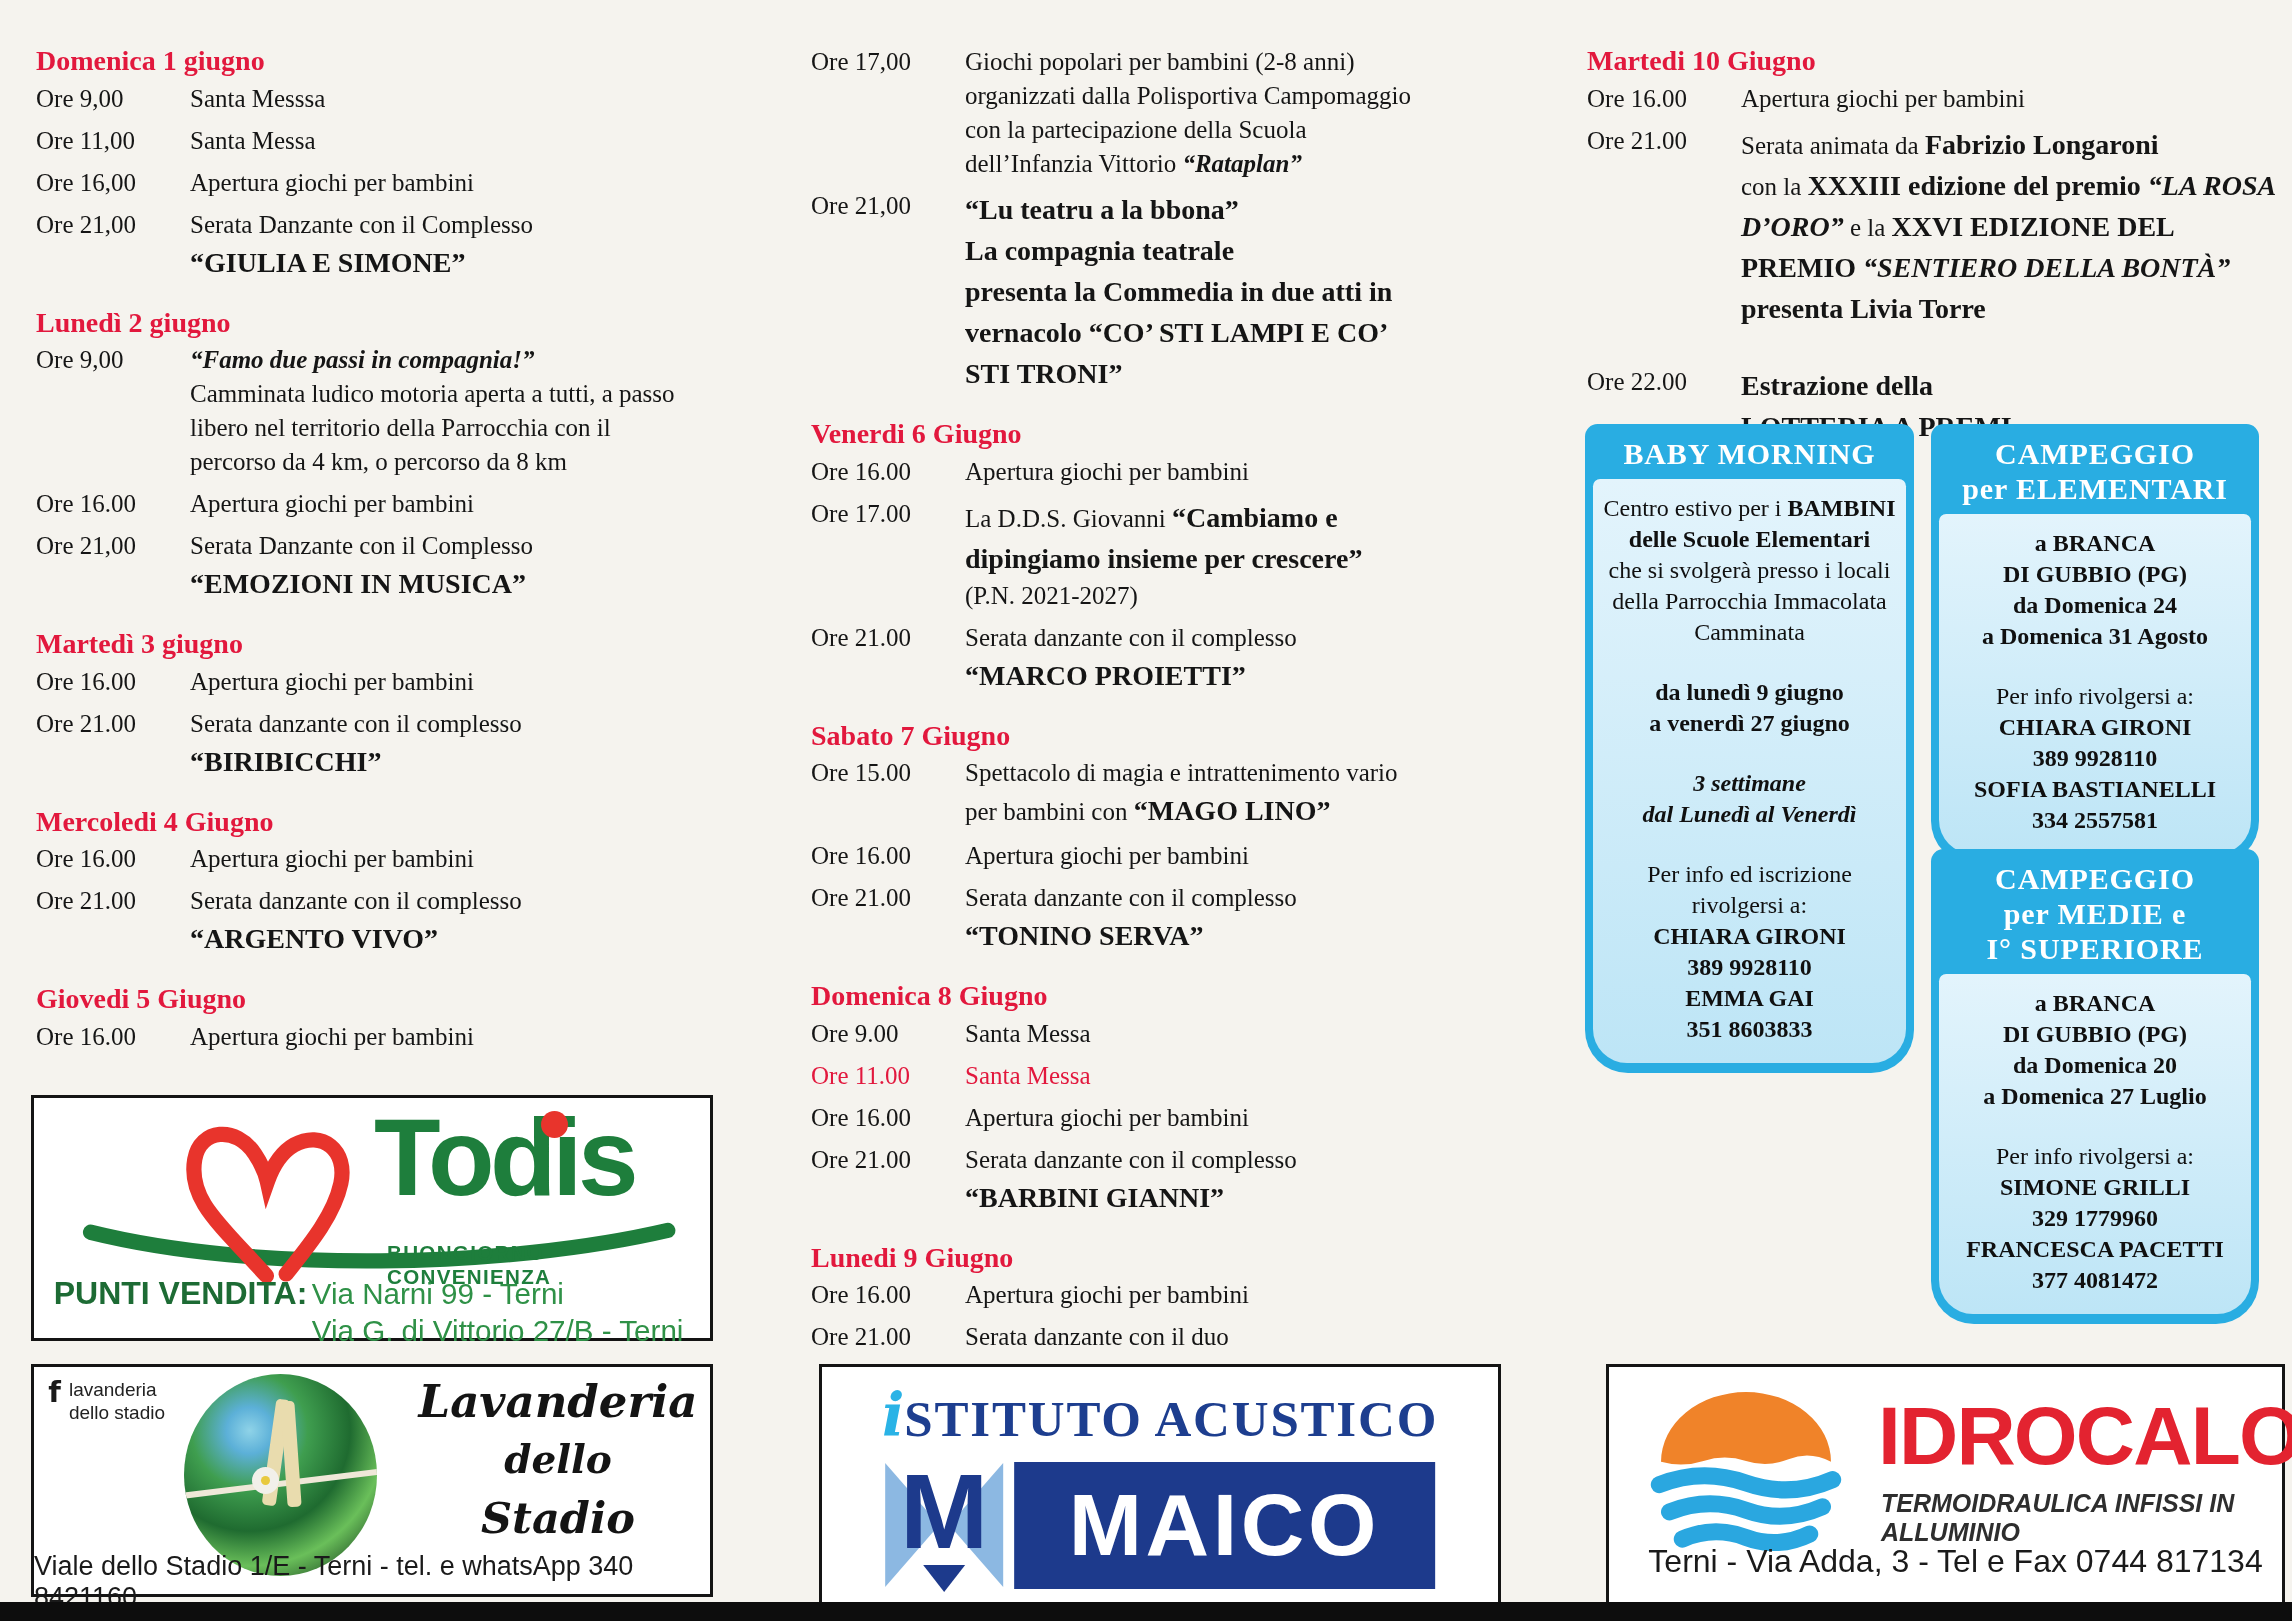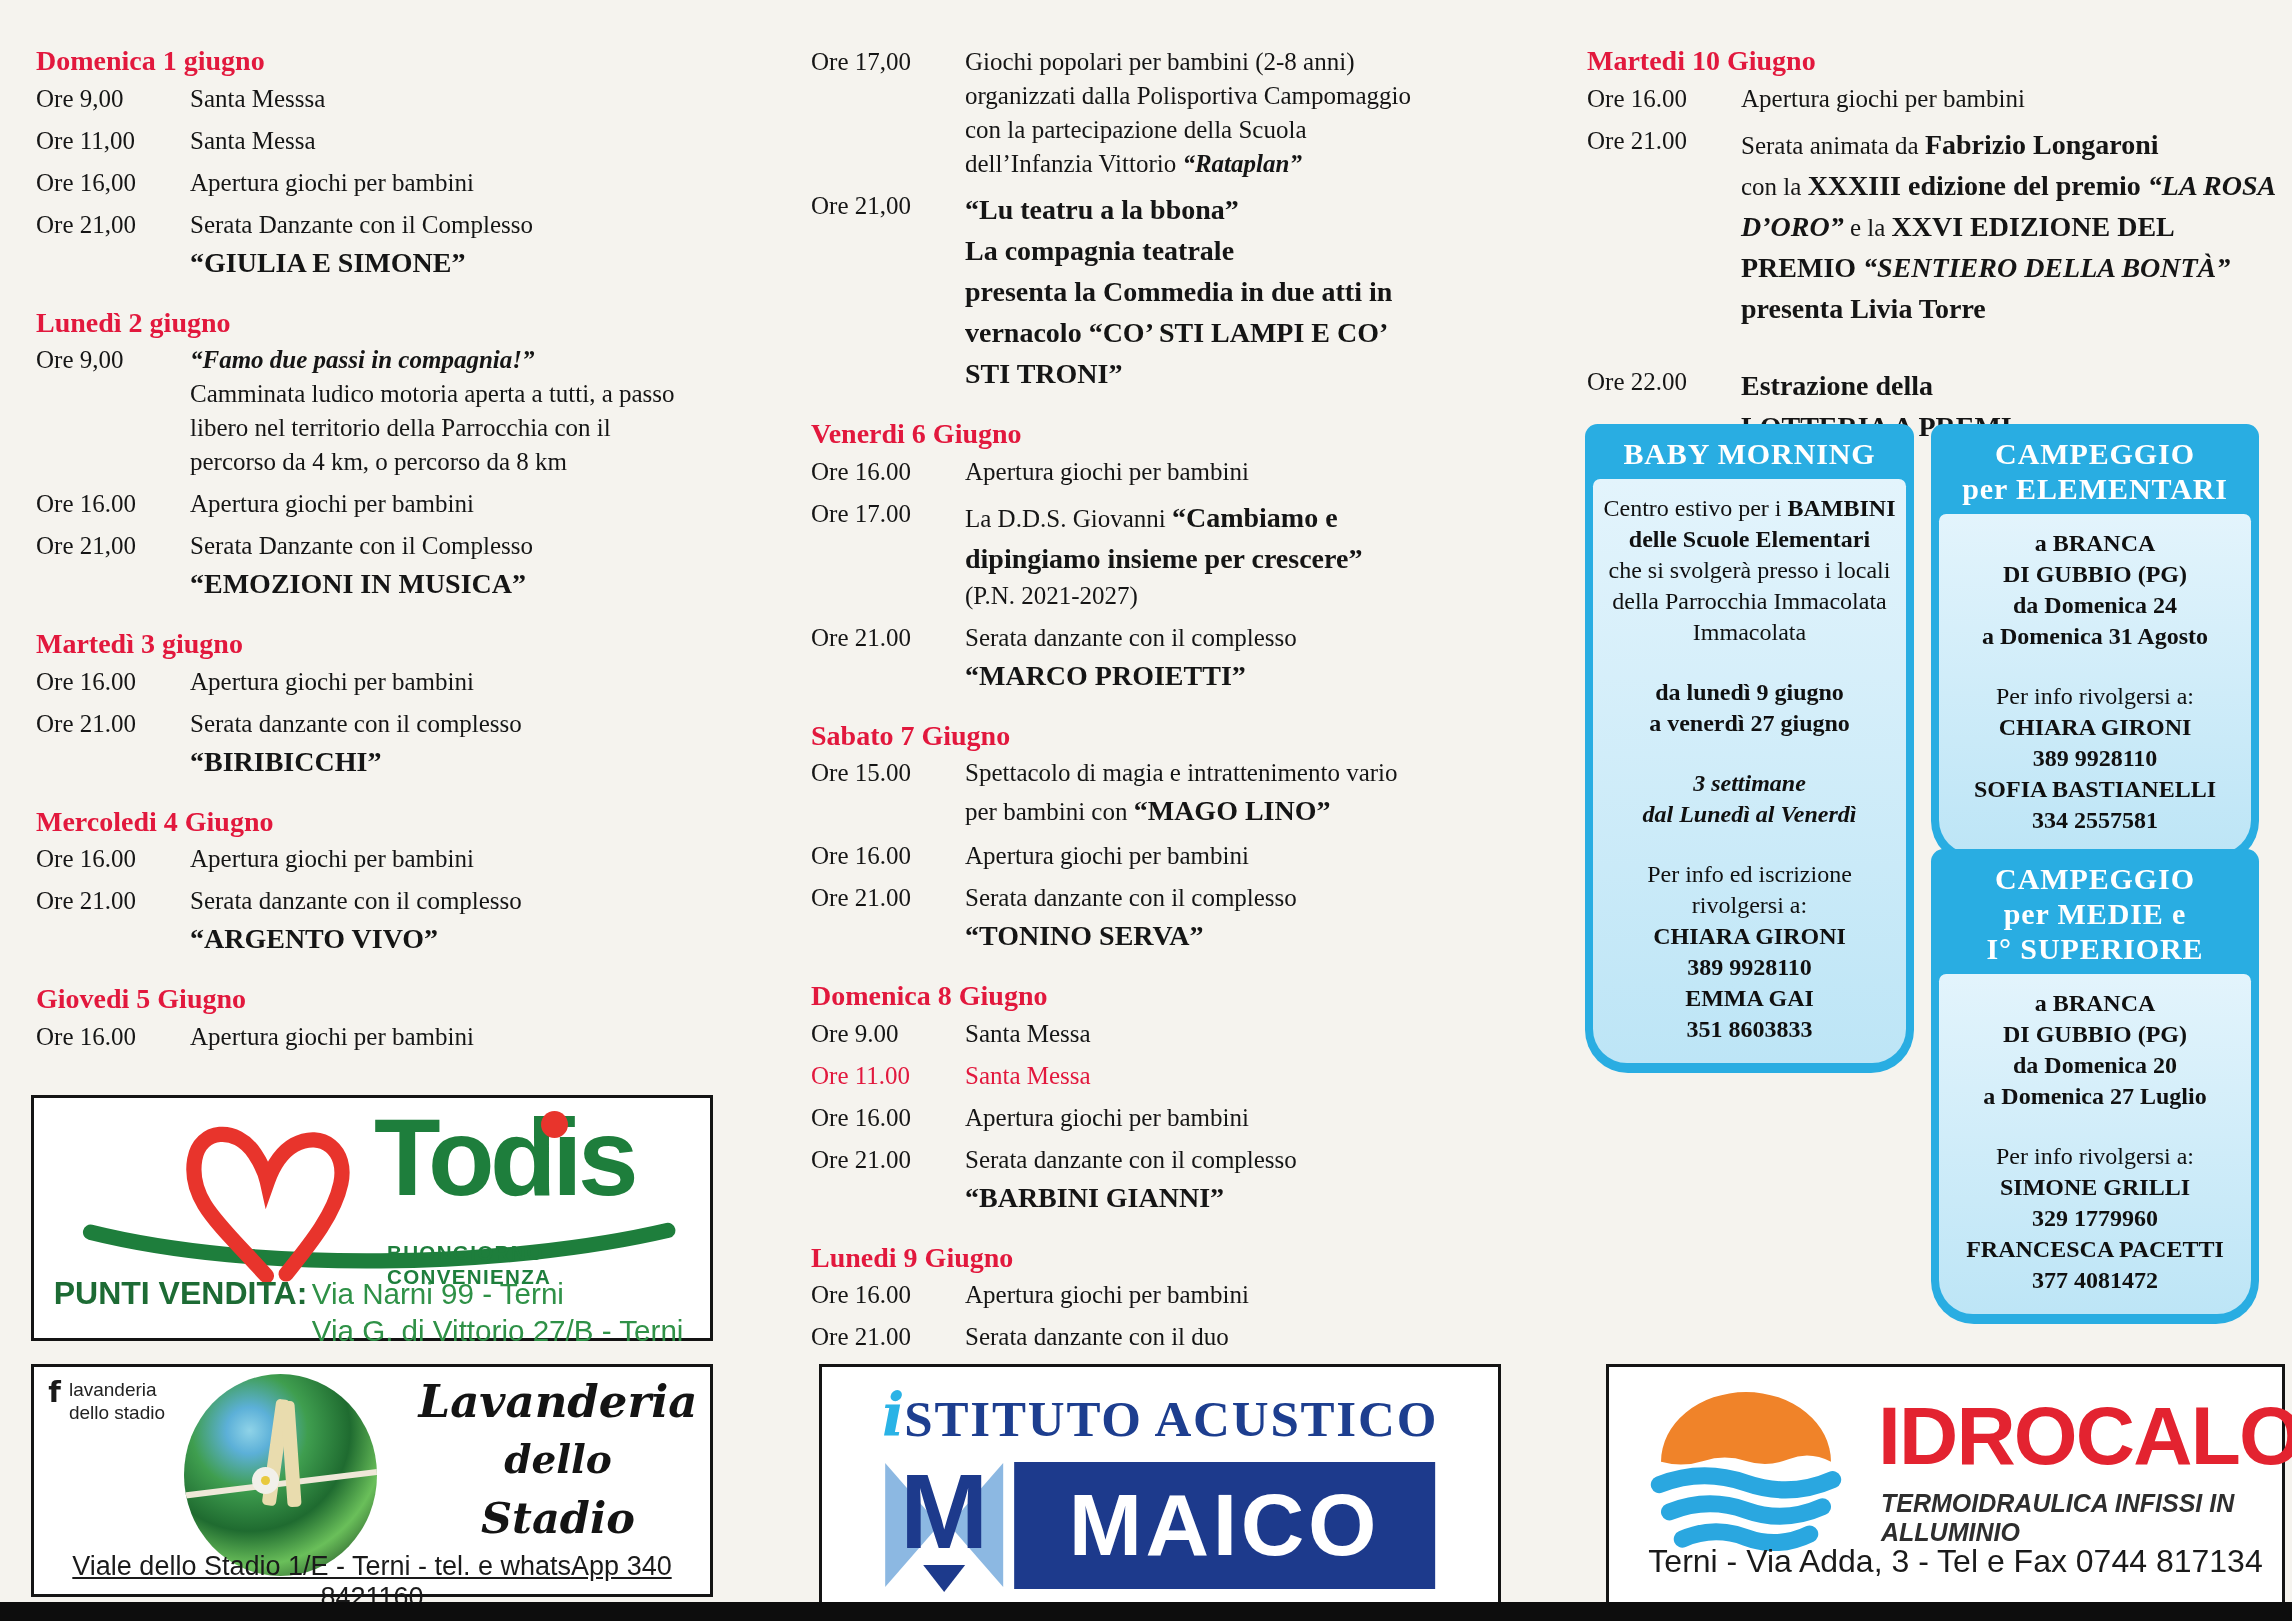--- a/index.html
+++ b/index.html
@@ -62,21 +62,21 @@
   .lav-rope{position:absolute;left:-9px;top:106px;width:224px;height:6.3px;background:#efe8d8;transform:rotate(-7deg);}
   .pin1,.pin2{position:absolute;background:#e9dcae;border-radius:4.5px;}
   .pin1{left:85px;top:25px;width:14.3px;height:107px;transform:rotate(8deg);}
   .pin2{left:100px;top:27px;width:14.3px;height:106px;transform:rotate(-4deg);}
   .daisy{position:absolute;left:68px;top:93px;width:27px;height:27px;border-radius:50%;background:#f2f0ea;}
   .daisy::after{content:"";position:absolute;left:9px;top:9px;width:9px;height:9px;border-radius:50%;background:#e8c93e;}
   .lav-script{position:absolute;left:376px;top:7.2px;width:296px;text-align:center;font-family:"DejaVu Serif",serif;font-style:italic;font-weight:bold;color:#141414;}
   .lav-script .l1{font-size:45px;line-height:56px;}
   .lav-script .l2{font-size:39px;line-height:59px;}
   .lav-script .l3{font-size:43px;line-height:59px;}
-  .lav-footer{position:absolute;left:0;right:0;top:184px;text-align:center;font-family:"Liberation Sans",sans-serif;font-size:27px;color:#1a1a1a;text-decoration:underline;}
+  .lav-footer{position:absolute;left:0;right:0;top:184px;font-family:"Liberation Sans",sans-serif;font-size:27px;color:#1a1a1a;}
   
   #maico{left:819px;top:1364px;width:676px;height:244px;}
   .maico-title{position:absolute;top:14.3px;width:100%;text-align:center;}
   .maico-i{color:#2ab3e6;font-family:"DejaVu Serif",serif;font-style:italic;font-weight:bold;font-size:59px;}
   .maico-rest{color:#1d3e8f;font-family:"Liberation Serif",serif;font-weight:bold;font-size:51px;letter-spacing:1.8px;}
   .maico-logo{position:absolute;top:91px;left:50%;transform:translateX(-50%);display:flex;align-items:center;gap:10.7px;}
   .maico-m{position:relative;width:118px;height:134px;}
   .tri-l,.tri-r{position:absolute;top:5.4px;width:0;height:0;border-top:62px solid transparent;border-bottom:62px solid transparent;}
   .tri-l{left:0;border-left:54px solid #8cb8e2;}
   .tri-r{right:0;border-right:54px solid #8cb8e2;}
@@ -339,21 +339,21 @@
 
   <div class="bluebox" id="baby-box">
     <div class="box-header">
         <div>BABY MORNING</div>
       </div>
     <div class="box-body">
         <div class="bline"><span>Centro estivo per i </span><span class="b">BAMBINI</span></div>
         <div class="bline"><span class="b">delle Scuole Elementari</span></div>
         <div class="bline"><span>che si svolgerà presso i locali</span></div>
         <div class="bline"><span>della Parrocchia Immacolata</span></div>
-        <div class="bline"><span>Immacolata</span></div>
+        <div class="bline"><span>Camminata</span></div>
         <div class="bline gap"><span class="b">da lunedì 9 giugno</span></div>
         <div class="bline"><span class="b">a venerdì 27 giugno</span></div>
         <div class="bline gap"><span class="b i">3 settimane</span></div>
         <div class="bline"><span class="b i">dal Lunedì al Venerdì</span></div>
         <div class="bline gap"><span>Per info ed iscrizione</span></div>
         <div class="bline"><span>rivolgersi a:</span></div>
         <div class="bline"><span class="b">CHIARA GIRONI</span></div>
         <div class="bline"><span class="b">389 9928110</span></div>
         <div class="bline"><span class="b">EMMA GAI</span></div>
         <div class="bline"><span class="b">351 8603833</span></div>

